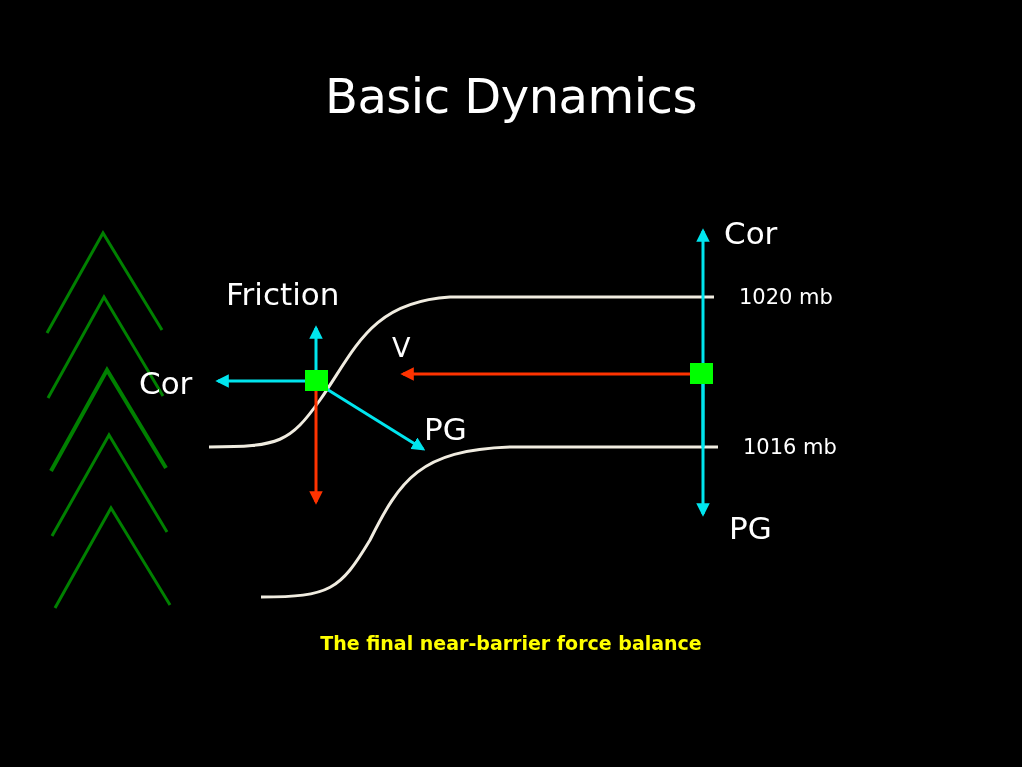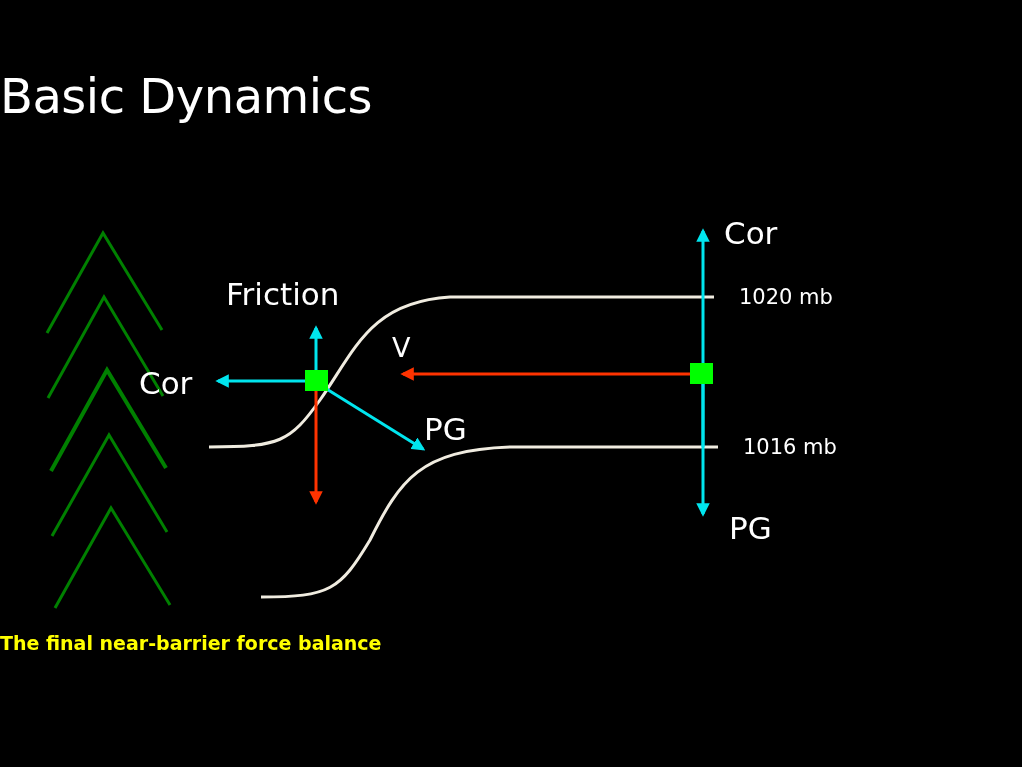--- a/index.html
+++ b/index.html
@@ -1,20 +1,20 @@
 <!DOCTYPE html>
 <html><head>
 <meta charset="utf-8">
 <style>
   html, body { margin: 0; padding: 0; background: #000; }
   body { width: 1022px; height: 767px; position: relative; overflow: hidden; font-family: "DejaVu Sans", "Liberation Sans", sans-serif; }
-  .title { position: absolute; left: 0; width: 1022px; top: 68px; color: #fff; font-size: 48px; font-family: "DejaVu Sans", sans-serif; letter-spacing: -0.5px; }
+  .title { position: absolute; left: 0; width: 1022px; top: 68px; text-align: center; color: #fff; font-size: 48px; font-family: "DejaVu Sans", sans-serif; letter-spacing: -0.5px; }
   svg { position: absolute; left: 0; top: 0; }
   .lbl { fill: #fff; font-family: "DejaVu Sans", sans-serif; }
-  .caption { position: absolute; left: 0; width: 1022px; top: 632px; text-align: left; color: #ffff00; font-weight: bold; font-size: 19px; font-family: "DejaVu Sans", sans-serif; }
+  .caption { position: absolute; left: 0; width: 1022px; top: 632px; text-align: center; color: #ffff00; font-weight: bold; font-size: 19px; font-family: "DejaVu Sans", sans-serif; }
 </style>
 </head>
 <body>
 
 <div class="title">Basic Dynamics</div>
 
 <svg width="1022" height="767" viewBox="0 0 1022 767">
   <defs>
     <marker id="cyanHead" viewBox="0 0 10 10" refX="8" refY="5" markerWidth="4.5" markerHeight="4.5" orient="auto">
       <path d="M0,0 L10,5 L0,10 z" fill="#00e5ee"></path>

